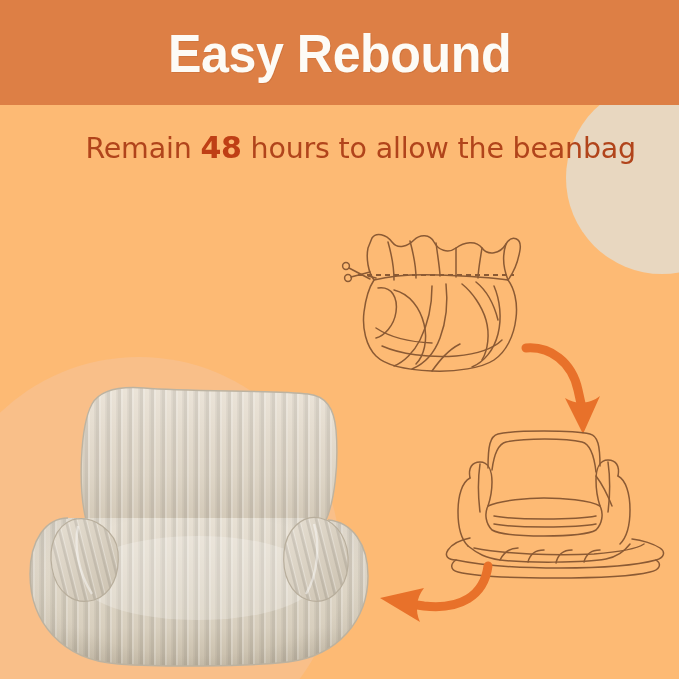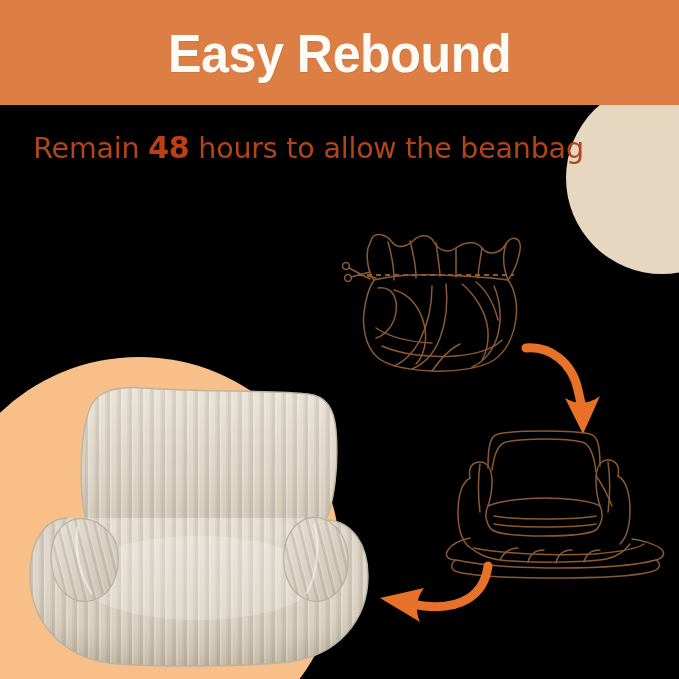--- a/index.html
+++ b/index.html
@@ -2,21 +2,21 @@
 <html><head>
 <meta charset="utf-8">
 <style>
   html,body{margin:0;padding:0;}
   body{
     width:679px;height:679px;overflow:hidden;
     background:#ffffff;
     font-family:"Liberation Sans", sans-serif;
     position:relative;
   }
-  #stage{position:relative;width:679px;height:679px;overflow:hidden;background:#000000;}
+  #stage{position:relative;width:679px;height:679px;overflow:hidden;background:#fdba74;}
 
   
   .banner{
     position:absolute;left:0;top:0;width:679px;height:105px;
     background:#dd7f45;
     display:flex;align-items:center;justify-content:center;
   }
   .banner-title{
     color:#fdfbf6;
     font-family:"Liberation Sans", sans-serif;
@@ -40,26 +40,27 @@
     position:absolute;
     left:-62px;top:357px;
     width:402px;height:402px;
     border-radius:50%;
     background:#f9bf89;
   }
 
   
   .subtitle{
     position:absolute;left:0;top:128px;width:617px;
-    text-align:center;
+    text-align:right;
     color:#b1441b;
     font-family:"DejaVu Sans", sans-serif;
     font-size:28.5px;
     line-height:39px;
     letter-spacing:-0.2px;
+    padding-left:19px;
   }
   .subtitle b{font-weight:bold;color:#bf3f15;font-size:30px;}
 
   
   .chair-photo{
     position:absolute;left:8px;top:368px;width:380px;height:300px;
   }
 
   
   .ill-bag{position:absolute;left:336px;top:228px;width:215px;height:155px;}

